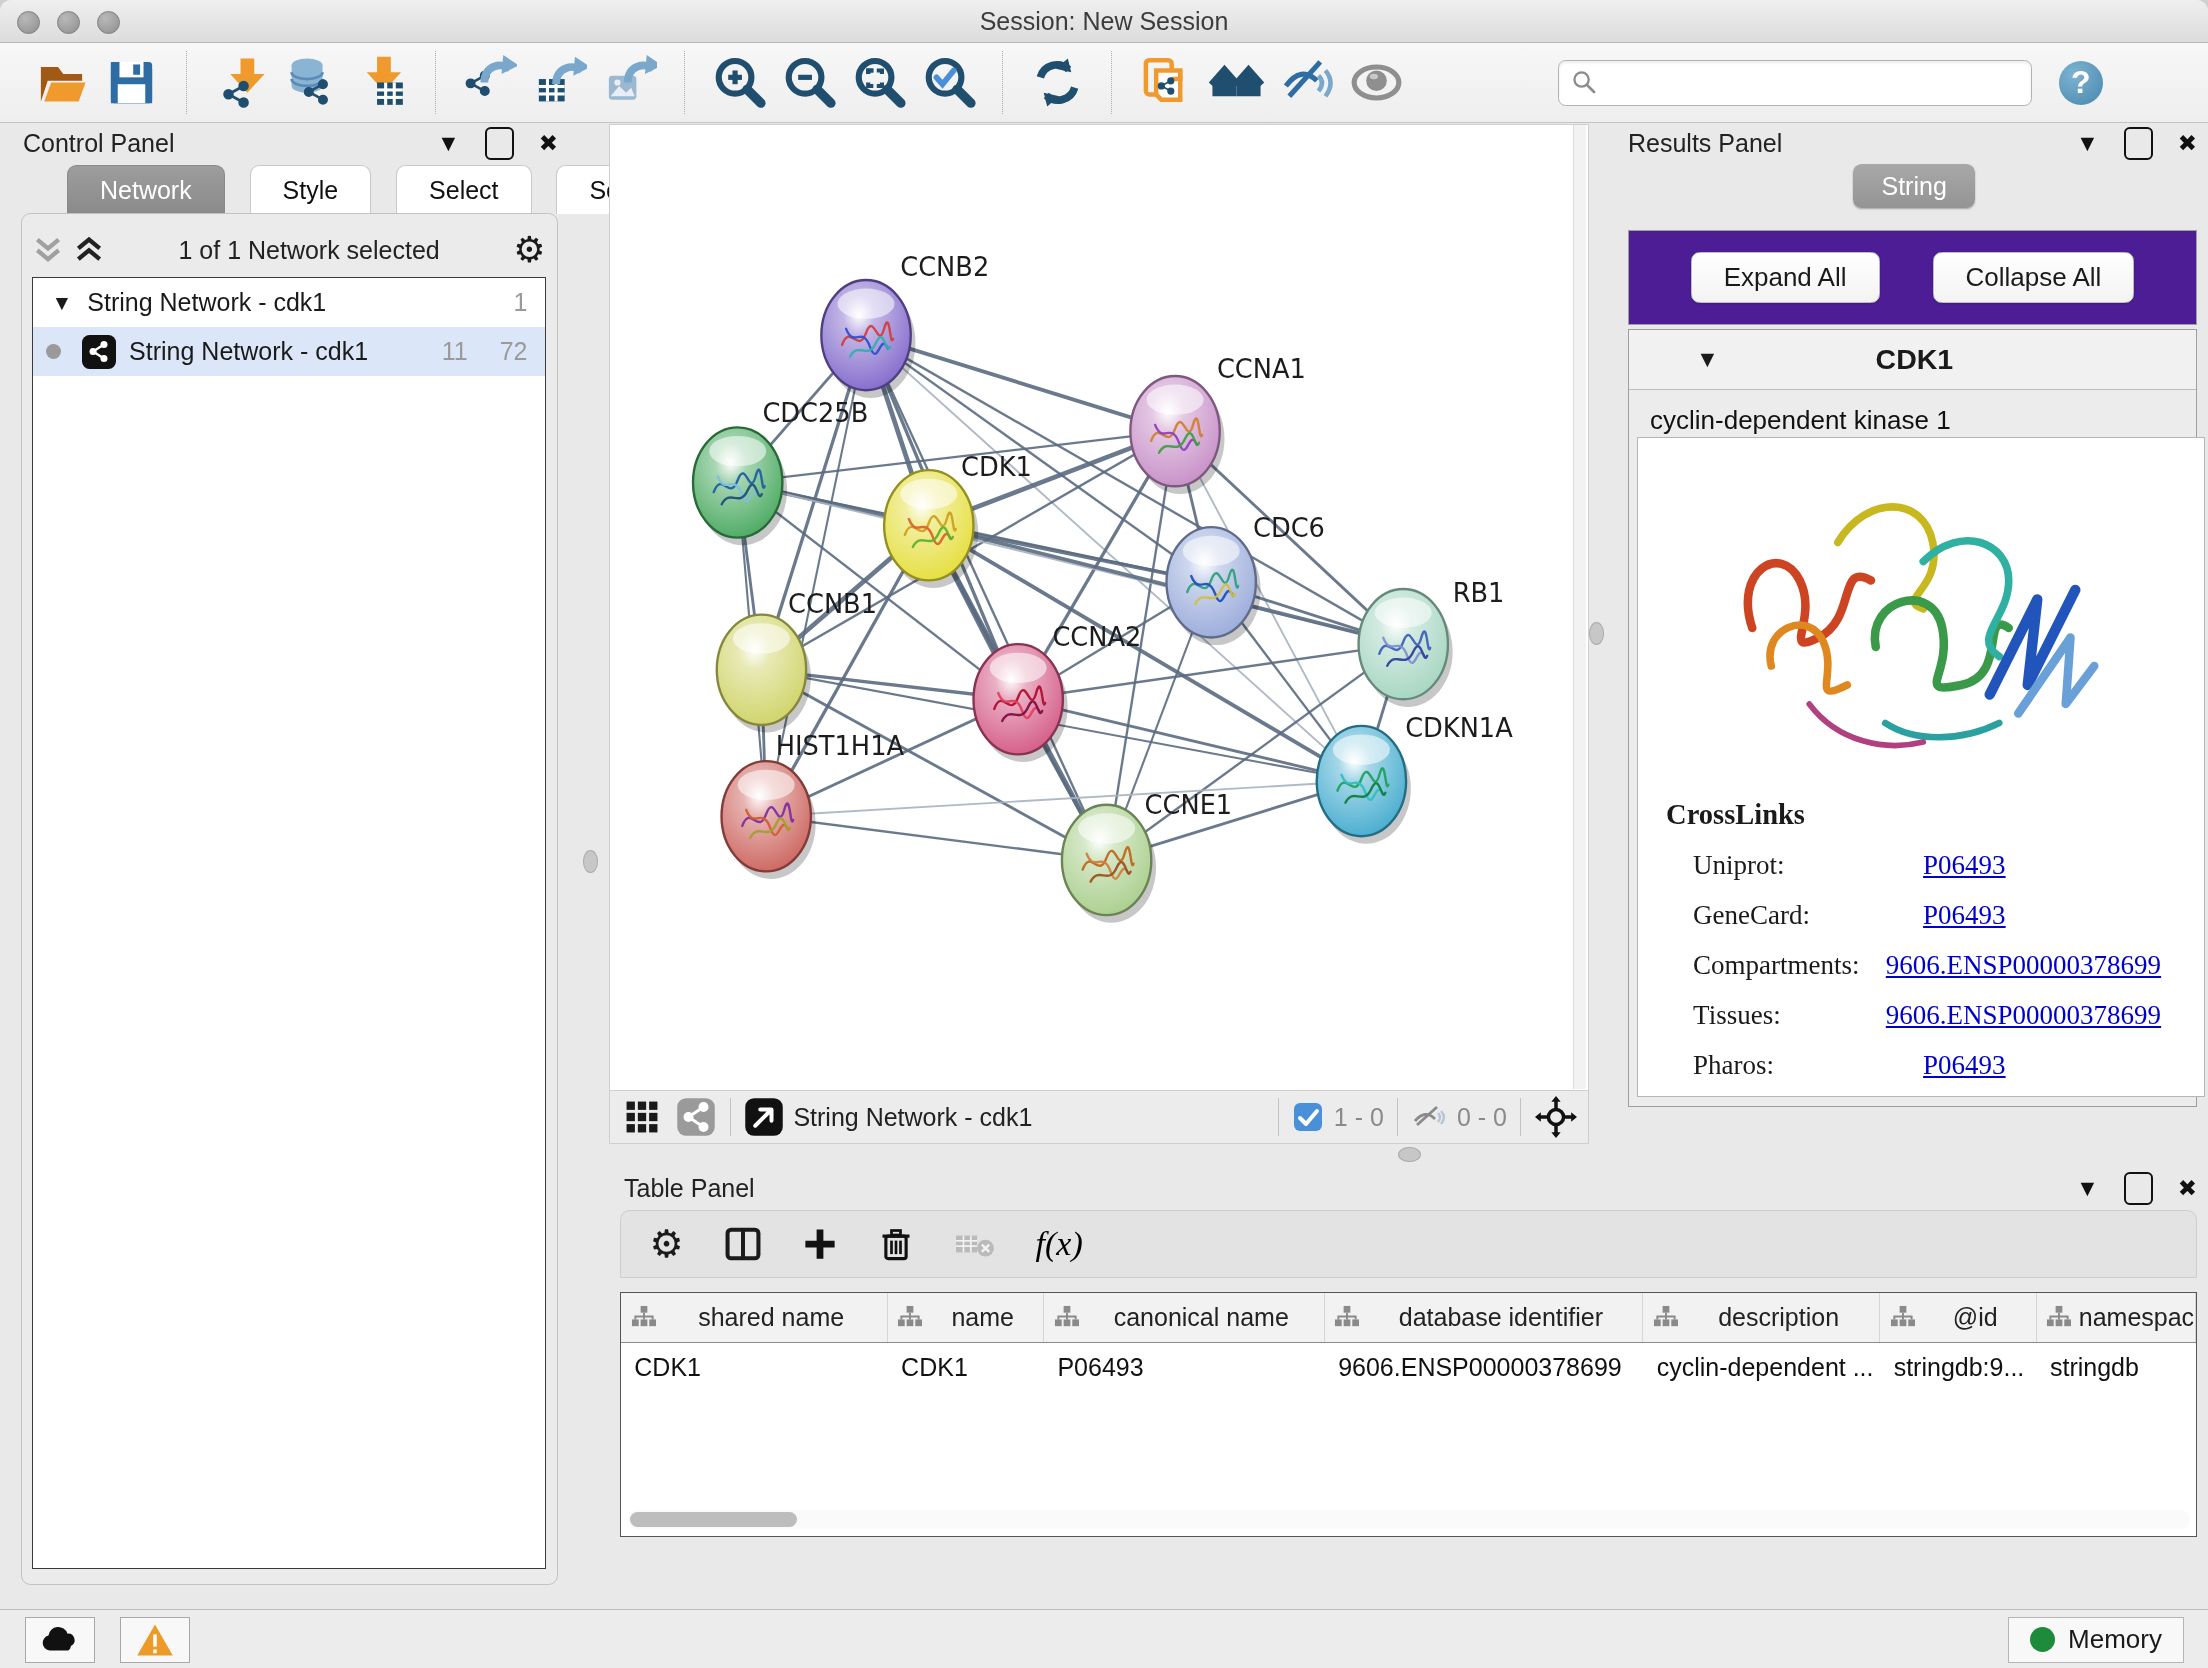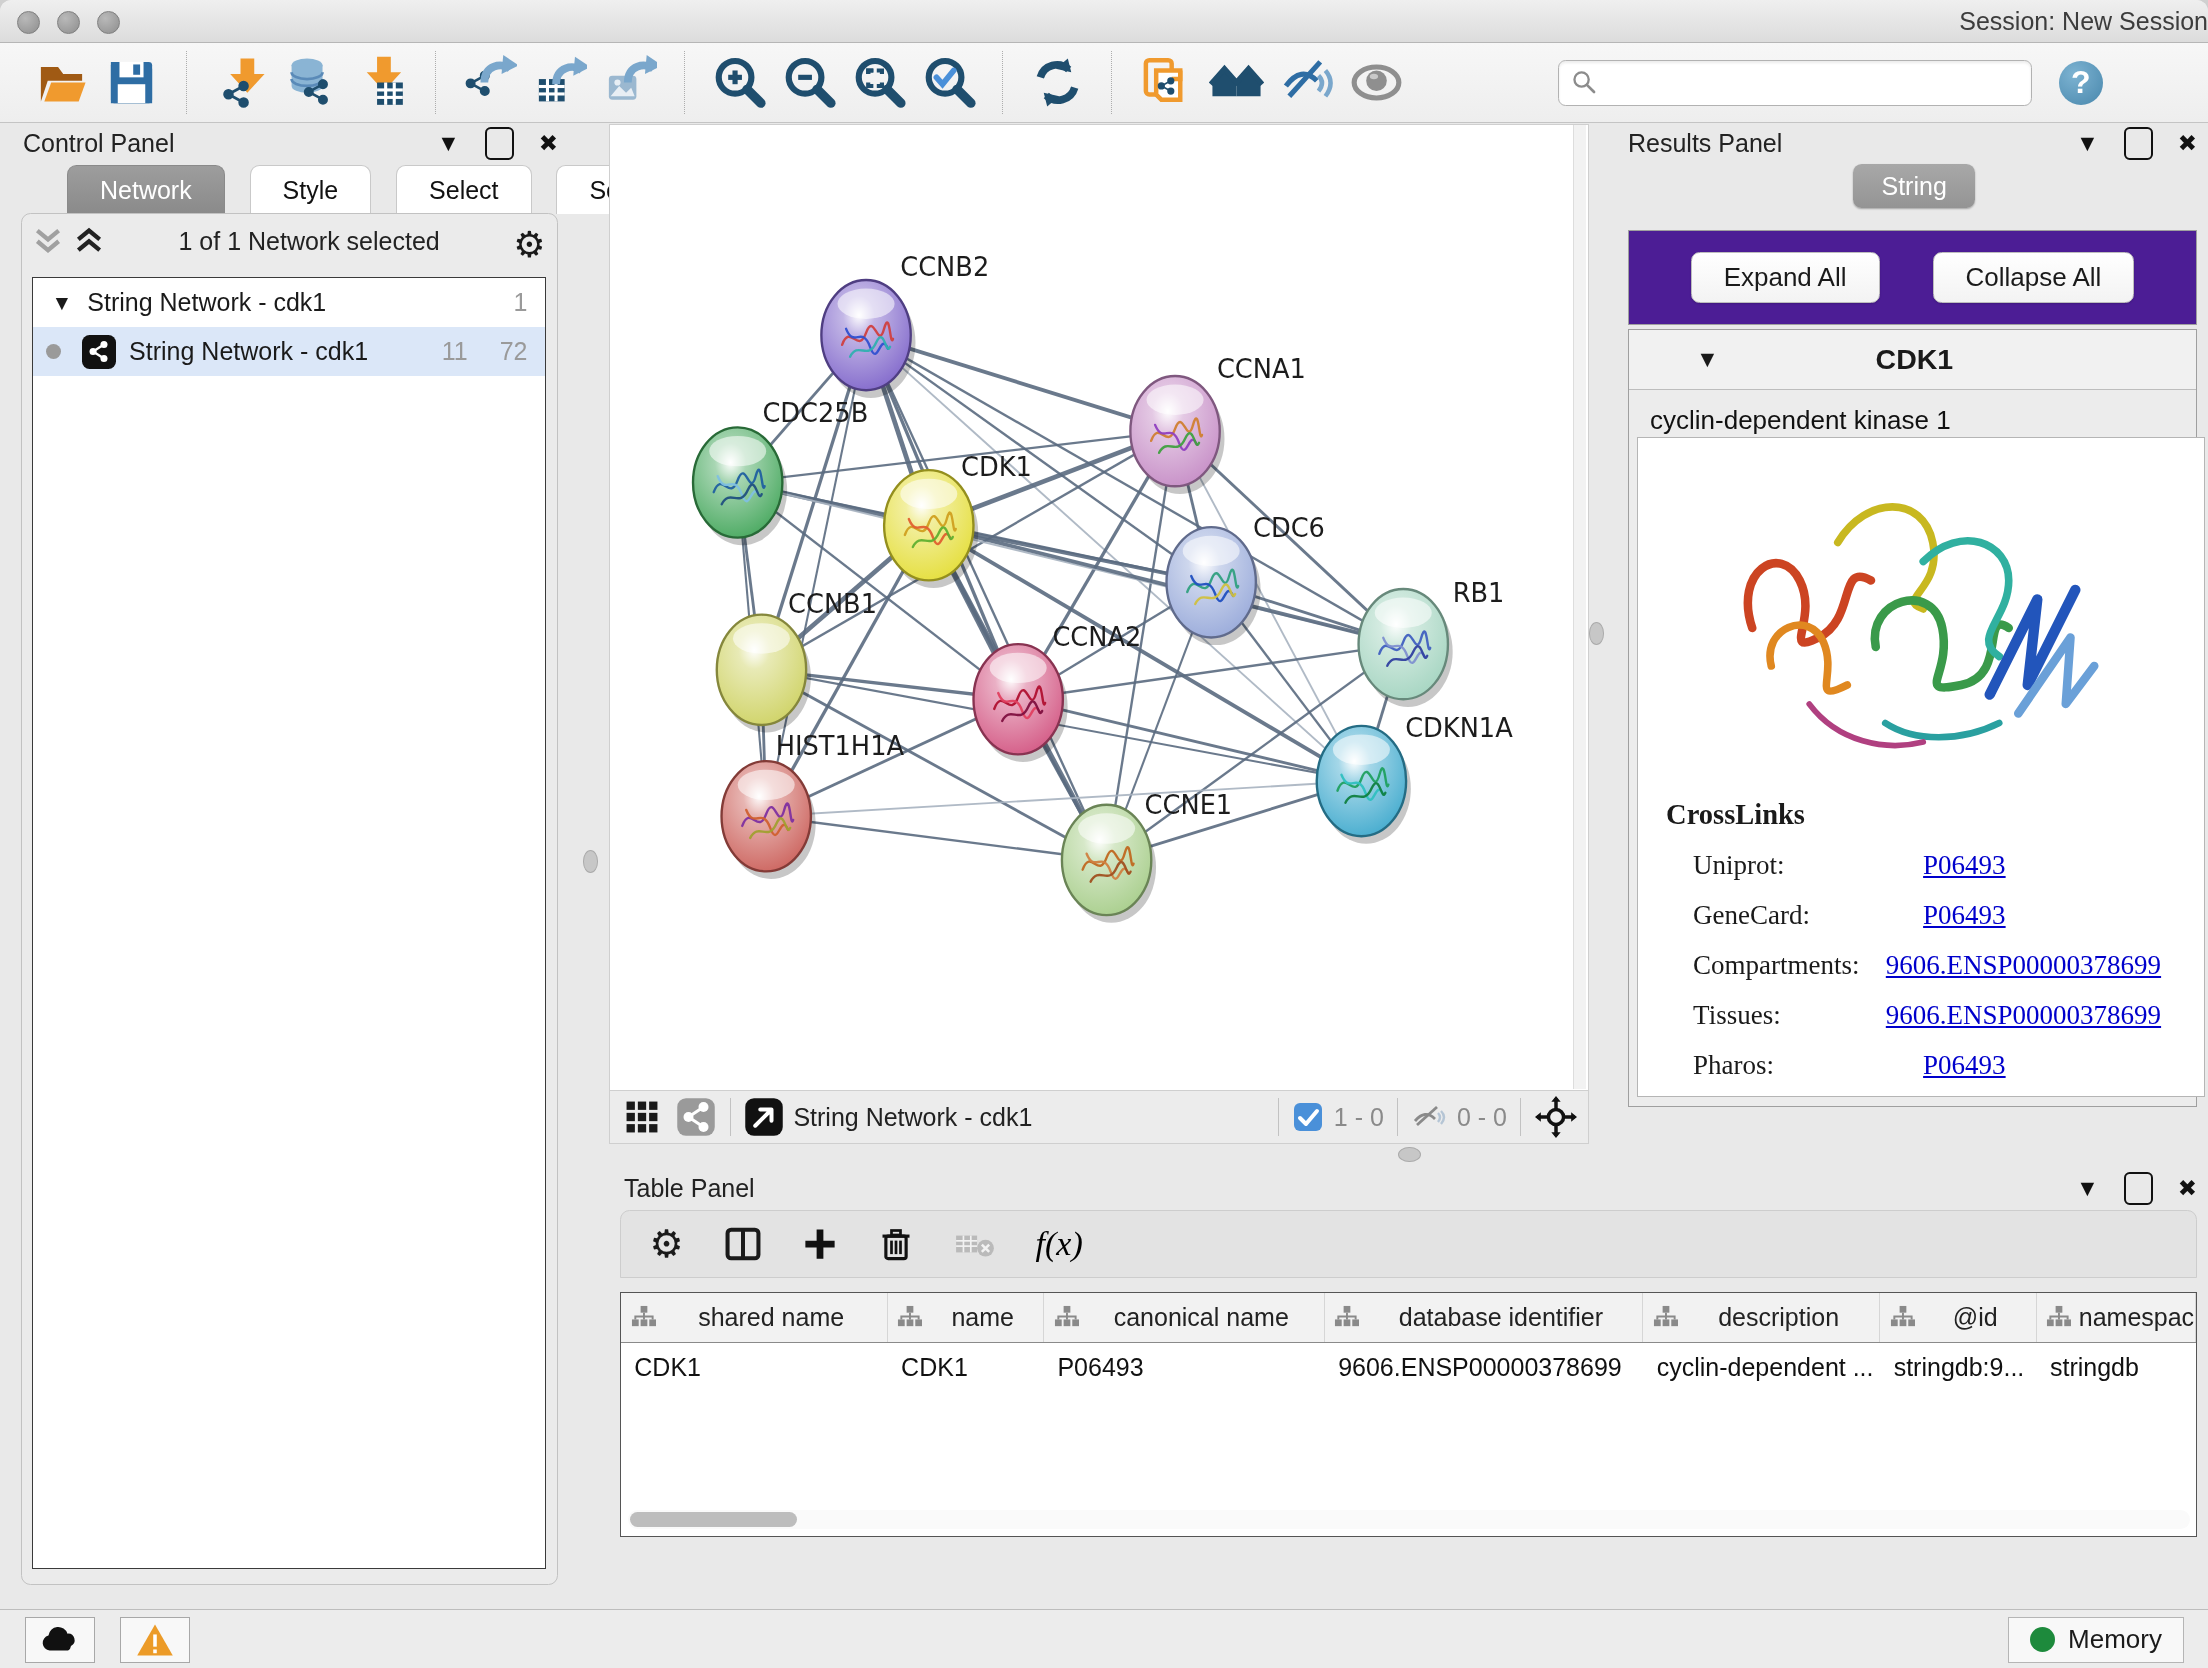--- a/index.html
+++ b/index.html
@@ -5,21 +5,21 @@
   html,body{margin:0;padding:0;background:#d0d0d0;}
   #app{position:relative;width:2208px;height:1668px;background:#e9e9e9;
        font-family:"Liberation Sans","DejaVu Sans",sans-serif;color:#1a1a1a;
        overflow:hidden;border-radius:11.4px 11.4px 0 0;}
   
   #titlebar{position:absolute;left:0;top:0;width:2208px;height:42px;
     background:linear-gradient(#efefef,#dcdcdc);border-bottom:1px solid #b6b6b6;
     border-radius:11.4px 11.4px 0 0;}
   .traffic{position:absolute;top:10.5px;width:21px;height:21px;border-radius:50%;
     background:radial-gradient(circle at 35% 30%,#b9b9b9,#8e8e8e);border:1px solid #7f7f7f;}
-  #win-title{position:absolute;top:6.7px;left:0;width:100%;text-align:right;
+  #win-title{position:absolute;top:6.7px;left:0;width:100%;text-align:center;
     font-size:25px;color:#3c3c3c;}
   
   #toolbar{position:absolute;left:0;top:43px;width:2208px;height:79px;
     background:linear-gradient(#f7f7f7,#eeeeee);border-bottom:1px solid #c4c4c4;
     display:flex;align-items:center;}
   .tb-group{display:flex;align-items:center;padding:0 13.3px;}
   .tb-sep{width:0;height:63px;border-left:1.9px dotted #adadad;margin:0 5.7px;}
   .tb-btn{width:70px;height:63px;display:flex;align-items:center;justify-content:center;}
   .tb-btn svg{width:55px;height:55px;}
   #tb-search{margin-left:133px;display:flex;align-items:center;}
@@ -38,21 +38,21 @@
   
   #cp-header{left:23px;top:127px;width:535px;}
   #cp-tabs{position:absolute;left:67px;top:165px;display:flex;gap:23px;}
   .cp-tab{height:48px;padding:0 32px;background:#fff;border:1px solid #c9c9c9;
     border-bottom:none;border-radius:9.5px 9.5px 0 0;font-size:25px;display:flex;
     align-items:center;margin-right:1.9px;color:#111;}
   .cp-tab.sel{background:linear-gradient(#9d9d9d,#8a8a8a);color:#fff;border-color:#8a8a8a;}
   #cp-body{position:absolute;left:21px;top:213px;width:535px;height:1370px;
     background:#ebebeb;border:1px solid #c2c2c2;border-radius:9.5px;}
   #cp-subhead{position:absolute;left:9.5px;top:13.3px;width:514px;height:46px;
-    display:flex;align-items:flex-start;}
+    display:flex;align-items:center;}
   #cp-subhead svg{width:32px;height:28.5px;}
   #cp-sel-status{flex:1;text-align:center;font-size:25px;color:#222;}
   #cp-gear{font-size:36px;color:#1a1a1a;line-height:1;}
   #cp-list{position:absolute;left:9.5px;top:63px;width:512px;height:1290px;
     background:#fff;border:1.9px solid #3a3a3a;}
   .tree-row{height:49px;display:flex;align-items:center;font-size:25px;}
   .tree-row .count{color:#9a9a9a;margin-left:auto;margin-right:17px;}
   .tree-row.sel{background:#dbe7f8;}
   .tree-tri{margin:0 15px 0 19px;font-size:21px;}
   .tree-dot{width:15px;height:15px;border-radius:50%;background:#9a9a9a;margin:0 21px 0 13.3px;}

